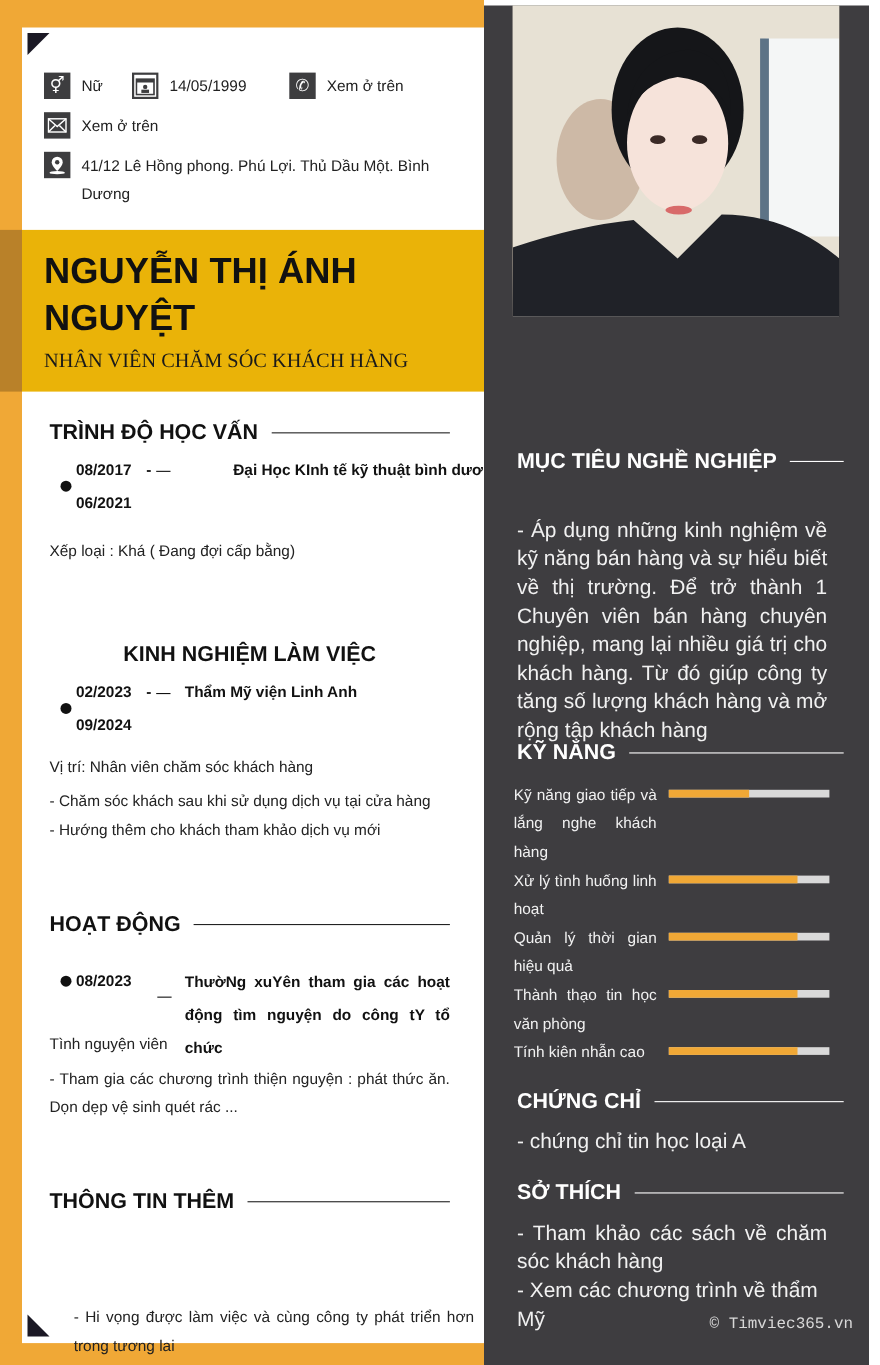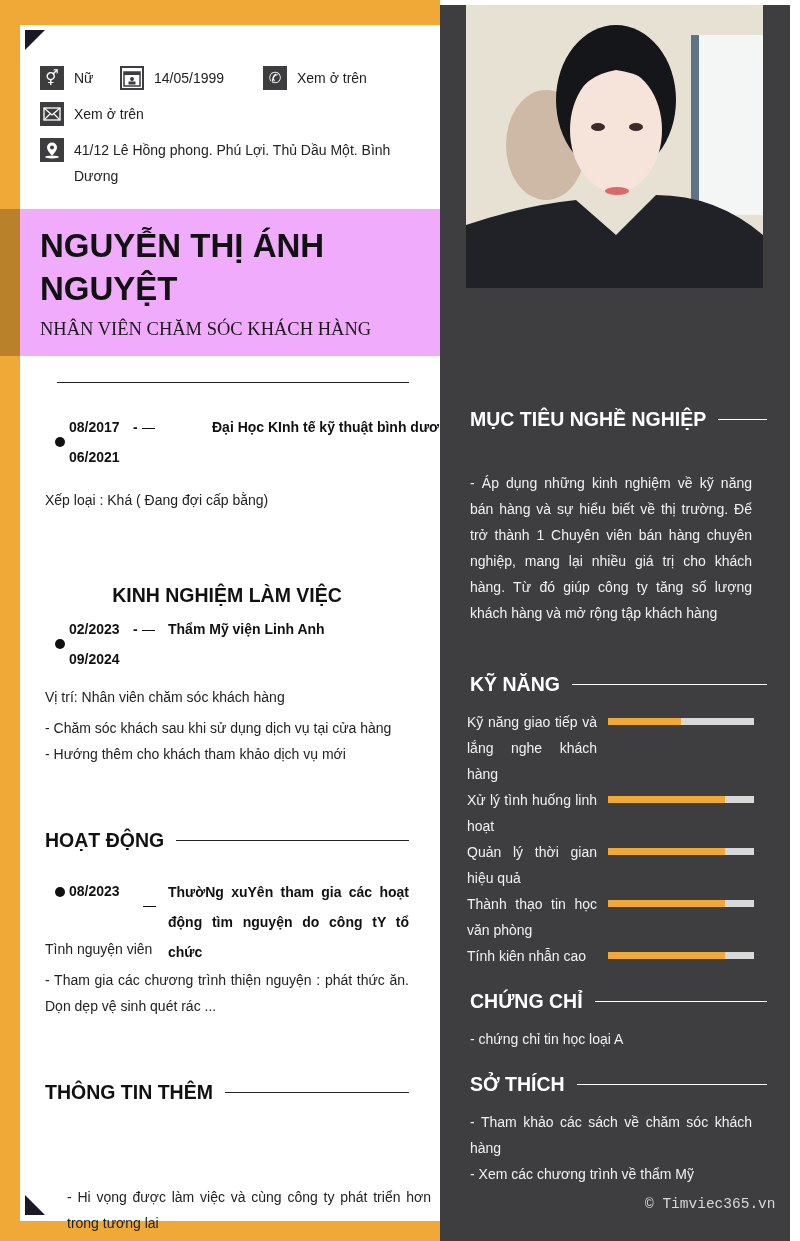--- a/index.html
+++ b/index.html
@@ -14,40 +14,40 @@
   .corner { position: absolute; width: 0; height: 0; }
   #corner-tl { left: 25px; top: 30px; border-top: 20px solid #1b1925; border-right: 20px solid transparent; }
   #corner-bl { left: 25px; top: 1195px; border-bottom: 20px solid #1b1925; border-right: 20px solid transparent; }
 
   
   .contact-row { position: absolute; display: flex; align-items: center; font-size: 14px; color: #222; }
   .icon-box { width: 24px; height: 24px; background: #3d3d3f; color: #fff; display: flex; align-items: center; justify-content: center; font-size: 15px; margin-right: 10px; }
   .icon-box svg { width: 18px; height: 18px; }
 
   
-  #name-band { position: absolute; left: 20px; top: 209px; width: 420px; height: 147px; background: #f0abfc; }
+  #name-band { position: absolute; left: 20px; top: 209px; width: 420px; height: 147px; background: #eab308; }
   #name-band-shadow { position: absolute; left: 0; top: 209px; width: 20px; height: 147px; background: #b98129; }
   #full-name { position: absolute; left: 20px; top: 15px; width: 390px; font-size: 33px; font-weight: bold; line-height: 43px; color: #111; }
   #job-title { position: absolute; left: 20px; top: 110px; font-size: 18.5px; color: #1a1a1a; font-family: Liberation Serif, serif; }
 
   
   .sec-title { position: absolute; left: 45px; display: flex; align-items: center; width: 364px; font-size: 19.5px; font-weight: bold; color: #111; }
   .sec-title .line { flex: 1; height: 1px; background: #222; margin-left: 12px; }
   .entry-date { position: absolute; font-size: 14px; font-weight: bold; color: #111; }
   .entry-dash { position: absolute; font-size: 14px; font-weight: bold; color: #111; }
   .entry-place { position: absolute; font-size: 14px; font-weight: bold; color: #111; }
   .bullet { position: absolute; width: 10px; height: 10px; border-radius: 50%; background: #111; }
   .body-text { position: absolute; left: 45px; width: 364px; font-size: 14px; line-height: 26px; color: #222; text-align: justify; }
 
   
   #right-panel { position: absolute; left: 440px; top: 5px; width: 350px; height: 1236px; background: #3e3d40; }
   #photo { position: absolute; left: 466px; top: 5px; width: 297px; height: 283px; overflow: hidden; background: linear-gradient(160deg, #e9e3d6 0%, #d9cfbd 35%, #cfc4b0 60%, #2a2b30 75%, #1e1f24 100%); }
   .r-title { position: absolute; left: 470px; display: flex; align-items: center; width: 297px; font-size: 19.5px; font-weight: bold; color: #fff; }
   .r-title .line { flex: 1; height: 1px; background: #fff; margin-left: 12px; }
-  .r-text { position: absolute; left: 470px; width: 282px; font-size: 14px; line-height: 26px; color: #f1f1f1; text-align: justify; }
+  .r-text { position: absolute; left: 470px; width: 282px; font-size: 19px; line-height: 26px; color: #f1f1f1; text-align: justify; }
   .skill-label { position: absolute; left: 467px; width: 130px; font-size: 14px; line-height: 26px; color: #f1f1f1; text-align: justify; text-align-last: left; }
   .skill-bar { position: absolute; left: 608px; width: 146px; height: 7px; background: #d9d9d9; }
   .skill-bar .fill { height: 100%; background: #f0a836; }
   #watermark { position: absolute; left: 645px; top: 1196px; font-family: "Liberation Mono", monospace; font-size: 14.5px; color: #d8d8d8; }
 </style>
 </head>
 <body>
 
 <div id="frame-top" class="frame-orange"></div>
 <div id="frame-left" class="frame-orange"></div>
@@ -98,20 +98,21 @@
   </div>
 </div>
 
 <div id="name-band-shadow"></div>
 <div id="name-band">
   <div id="full-name">NGUYỄN THỊ ÁNH NGUYỆT</div>
   <div id="job-title">NHÂN VIÊN CHĂM SÓC KHÁCH HÀNG</div>
 </div>
 
 <div class="sec-title" style="top:382px;">
+  <span>TRÌNH ĐỘ HỌC VẤN</span>
     <span class="line"></span>
 </div>
 <div class="bullet" style="left:55px; top:437px;"></div>
 <div class="entry-date" style="left:69px; top:419px;">08/2017</div>
 <div class="entry-dash" style="left:133px; top:419px;"><span>-</span> <span style="display:inline-block; width:13px; height:1px; background:#111; vertical-align:middle;"></span></div>
 <div class="entry-date" style="left:69px; top:449px;">06/2021</div>
 <div class="entry-place" style="left:168px; top:419px;margin-left:44px;">Đại Học KInh tế kỹ thuật bình dương</div>
 <div class="body-text" style="top:482px;">
   <div style="margin-top:5px;">Xếp loại : Khá ( Đang đợi cấp bằng)</div>
 </div>

